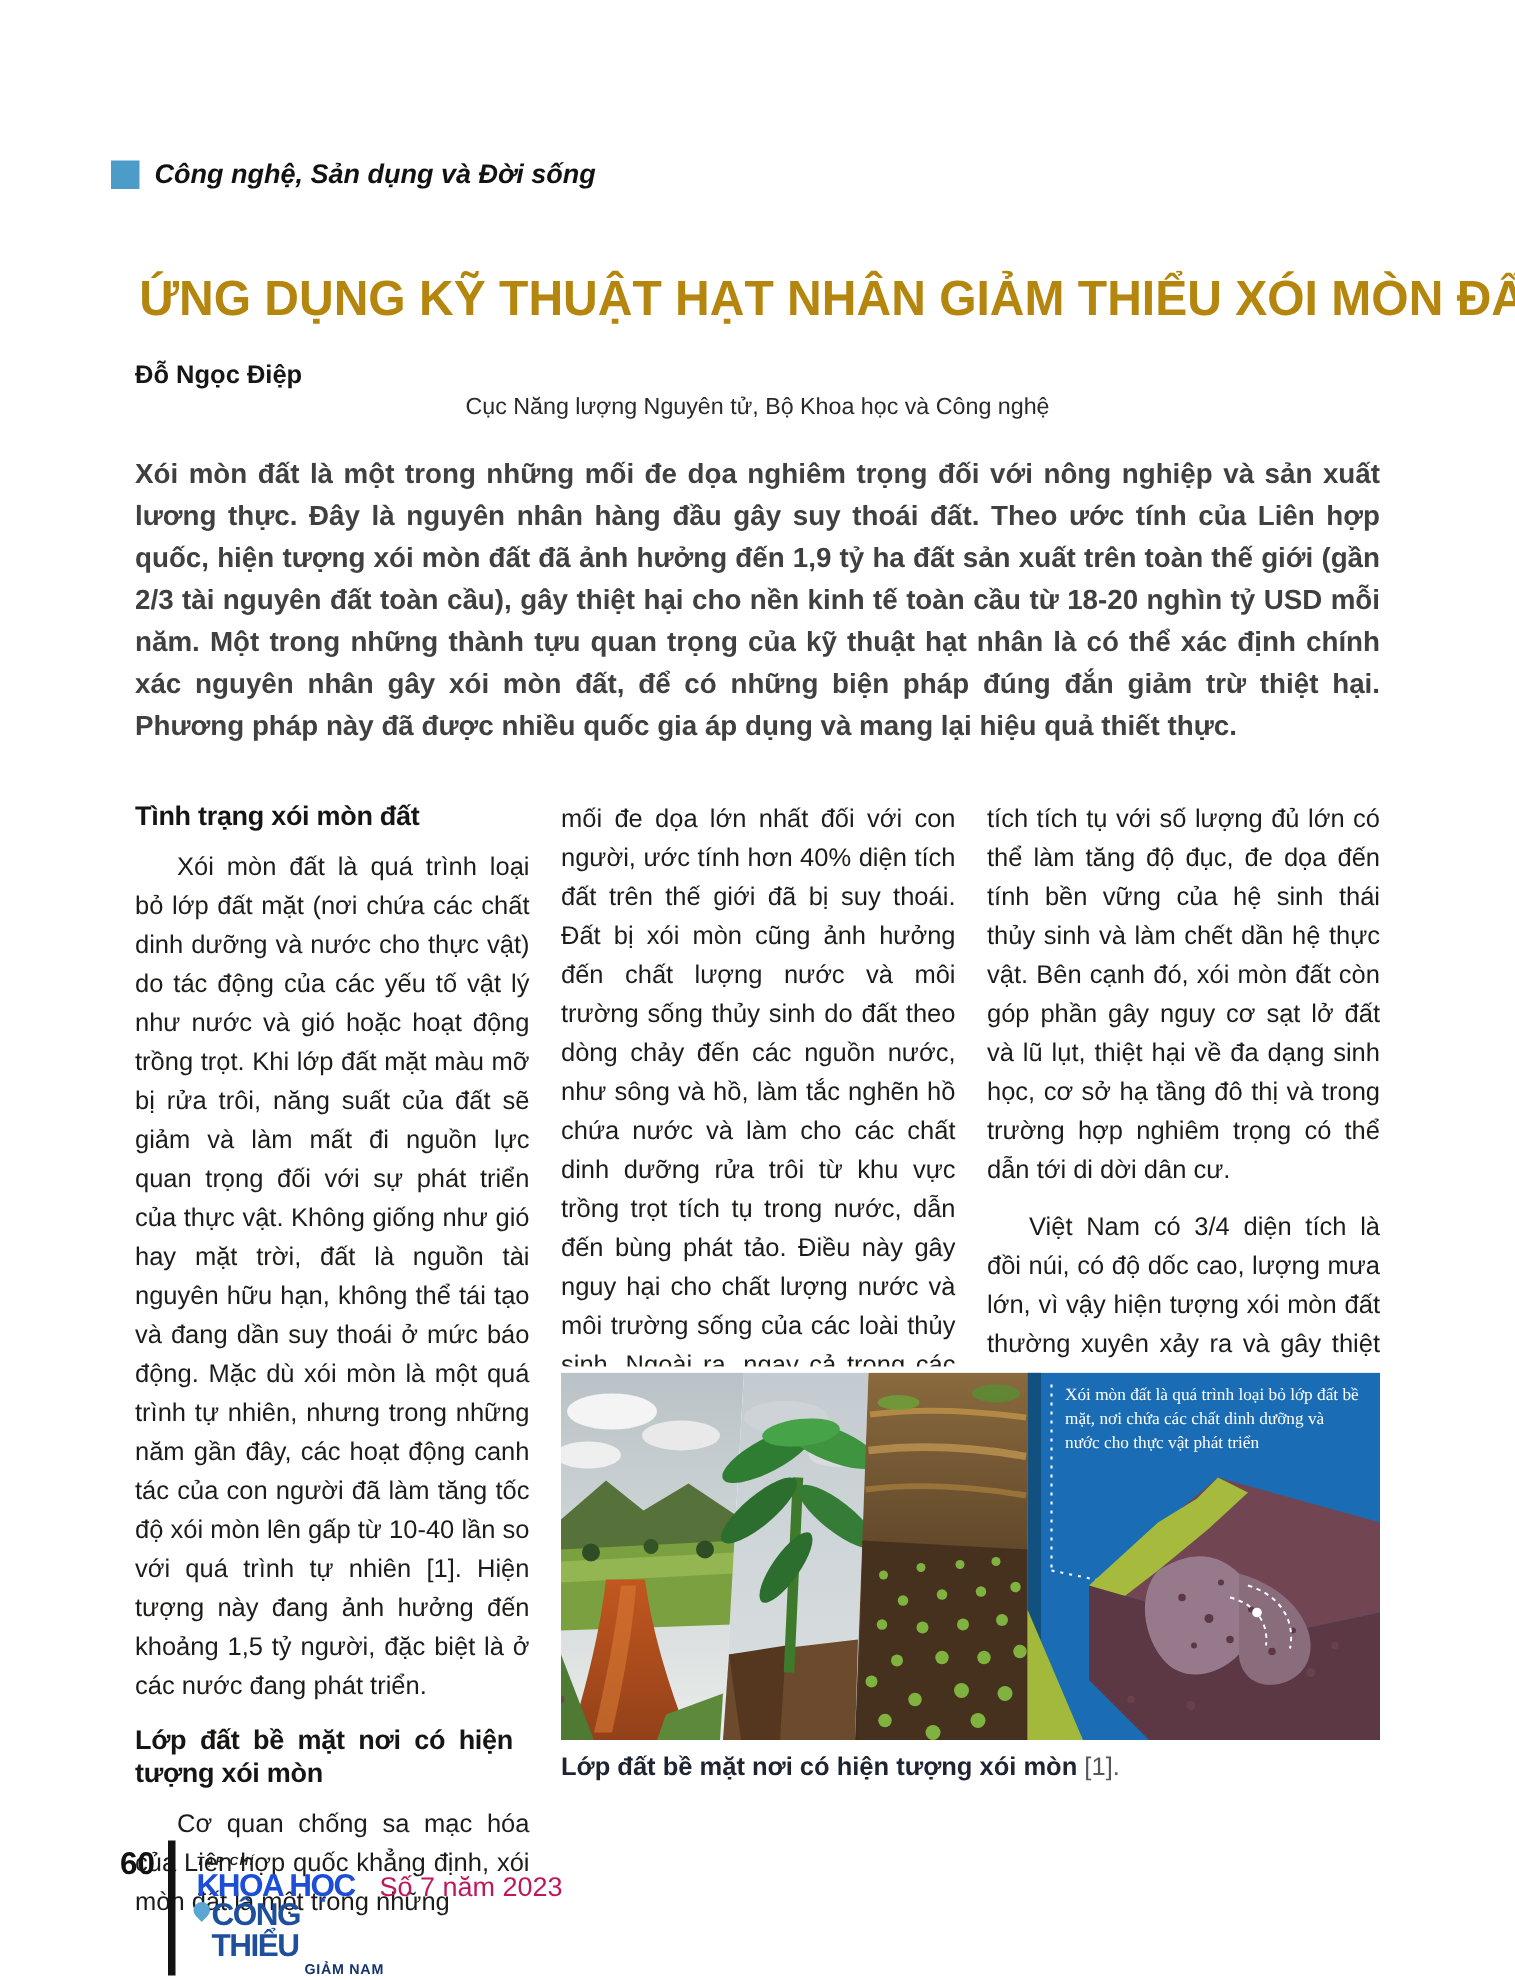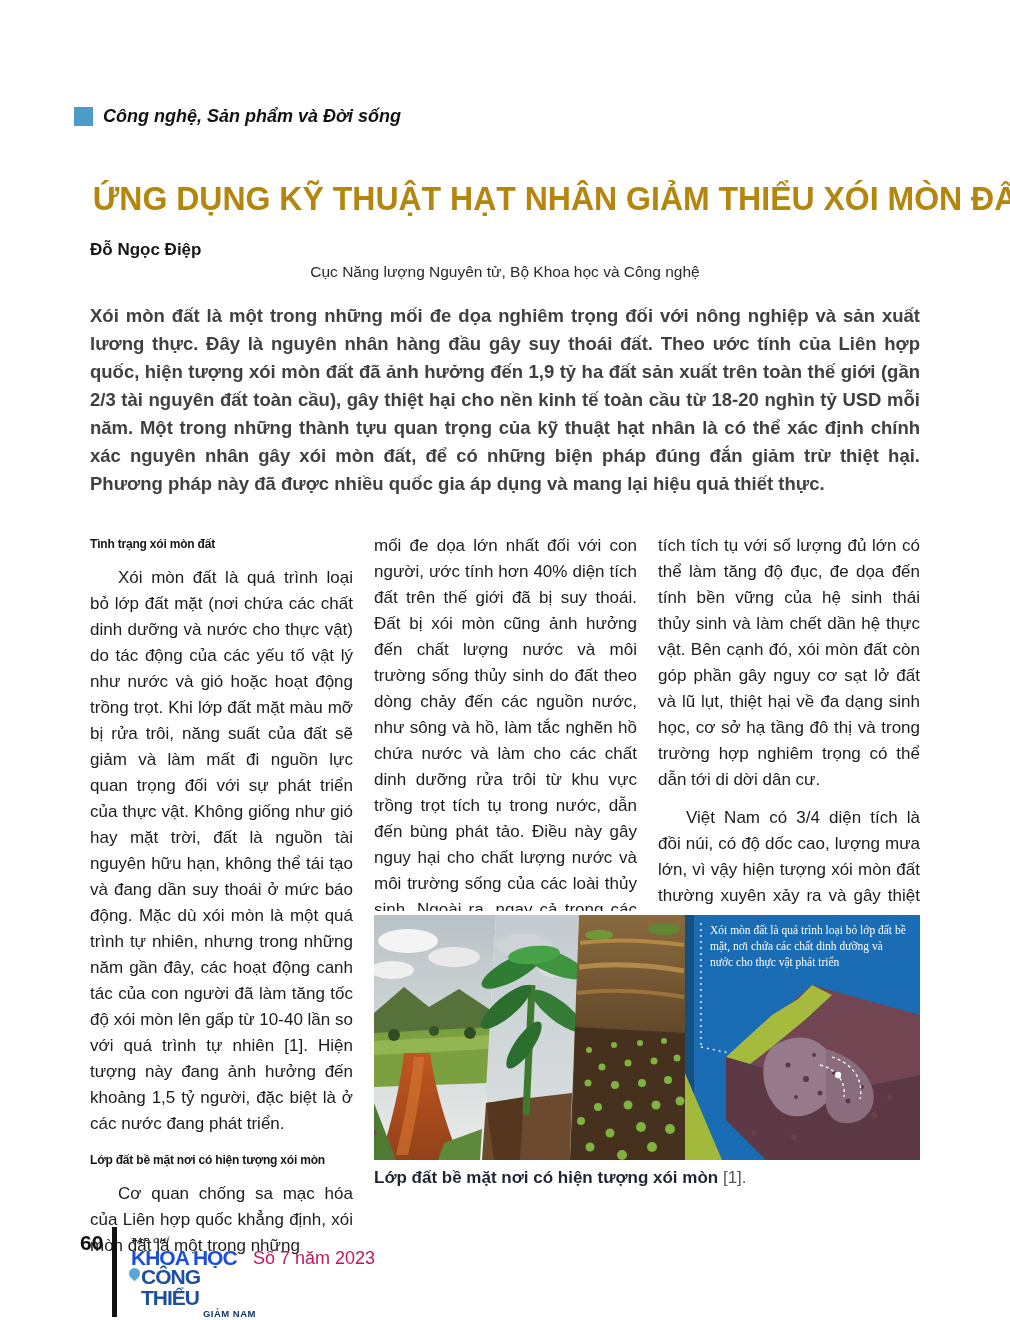--- a/index.html
+++ b/index.html
@@ -28,21 +28,21 @@
   .lead{
     left:90px;width:830px;top:302px;
     font-size:18.5px;font-weight:bold;line-height:28px;text-align:justify;color:#404040;
   }
 
   
   .col{font-size:17px;line-height:26px;text-align:justify;color:#1c1c1a;}
   .col p{margin:0 0 12px 0;text-indent:28px;}
   .col p.no-indent{text-indent:0;}
   .col h3{
-    font-size:12px;font-weight:bold;color:#171514;margin:0 11px 10px 0;
+    font-size:18px;font-weight:bold;color:#171514;margin:0 11px 10px 0;
     line-height:22px;letter-spacing:-0.2px;
   }
   .col1{left:90px;top:533px;width:263px;}
   .col1 h3.second{margin-top:6px;}
   .col2{left:374px;top:533px;width:263px;height:378px;overflow:hidden;}
   .col3{left:658px;top:533px;width:262px;height:378px;overflow:hidden;}
 
   
   .figure{left:374px;top:915px;width:546px;height:245px;overflow:hidden;}
   .figure svg{display:block;}
@@ -67,21 +67,21 @@
     border-radius:50% 50% 0 50%;transform:rotate(45deg);
   }
   .logo-line3{font-size:9.5px;font-weight:bold;color:#13336b;text-align:right;margin-top:1px;letter-spacing:0.5px;}
   .issue{left:253px;top:1248px;font-size:18px;color:#be185d;}
 </style>
 </head>
 <body>
 
 <div class="abs section-header">
   <div class="section-square"></div>
-  <div class="section-label">Công nghệ, Sản phẩm và Đời sống</div>
+  <div class="section-label">Công nghệ, Sản dụng và Đời sống</div>
 </div>
 
 <div class="abs article-title">ỨNG DỤNG KỸ THUẬT HẠT NHÂN GIẢM THIỂU XÓI MÒN ĐẤT</div>
 <div class="abs author">Đỗ Ngọc Điệp</div>
 <div class="abs affiliation">Cục Năng lượng Nguyên tử, Bộ Khoa học và Công nghệ</div>
 
 <div class="abs lead">Xói mòn đất là một trong những mối đe dọa nghiêm trọng đối với nông nghiệp và sản xuất lương thực. Đây là nguyên nhân hàng đầu gây suy thoái đất. Theo ước tính của Liên hợp quốc, hiện tượng xói mòn đất đã ảnh hưởng đến 1,9 tỷ ha đất sản xuất trên toàn thế giới (gần 2/3 tài nguyên đất toàn cầu), gây thiệt hại cho nền kinh tế toàn cầu từ 18-20 nghìn tỷ USD mỗi năm. Một trong những thành tựu quan trọng của kỹ thuật hạt nhân là có thể xác định chính xác nguyên nhân gây xói mòn đất, để có những biện pháp đúng đắn giảm trừ thiệt hại. Phương pháp này đã được nhiều quốc gia áp dụng và mang lại hiệu quả thiết thực.</div>
 
 <div class="abs col col1">
   <h3>Tình trạng xói mòn đất</h3>

